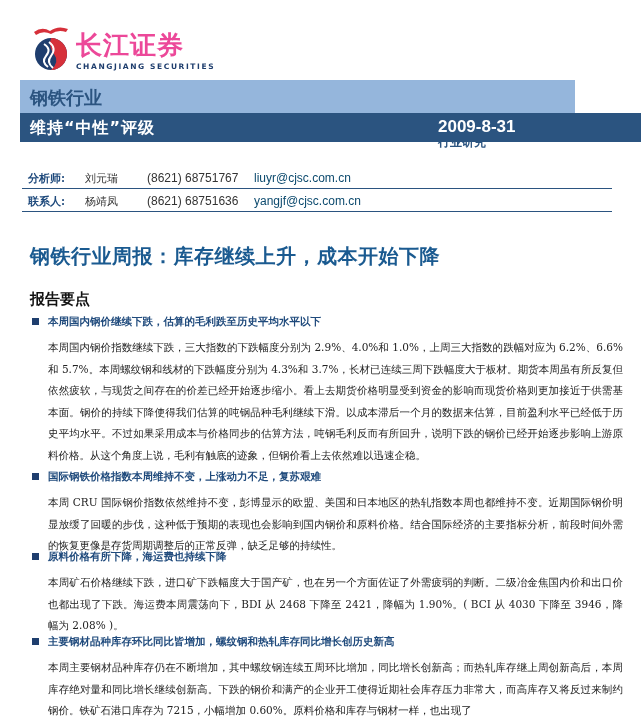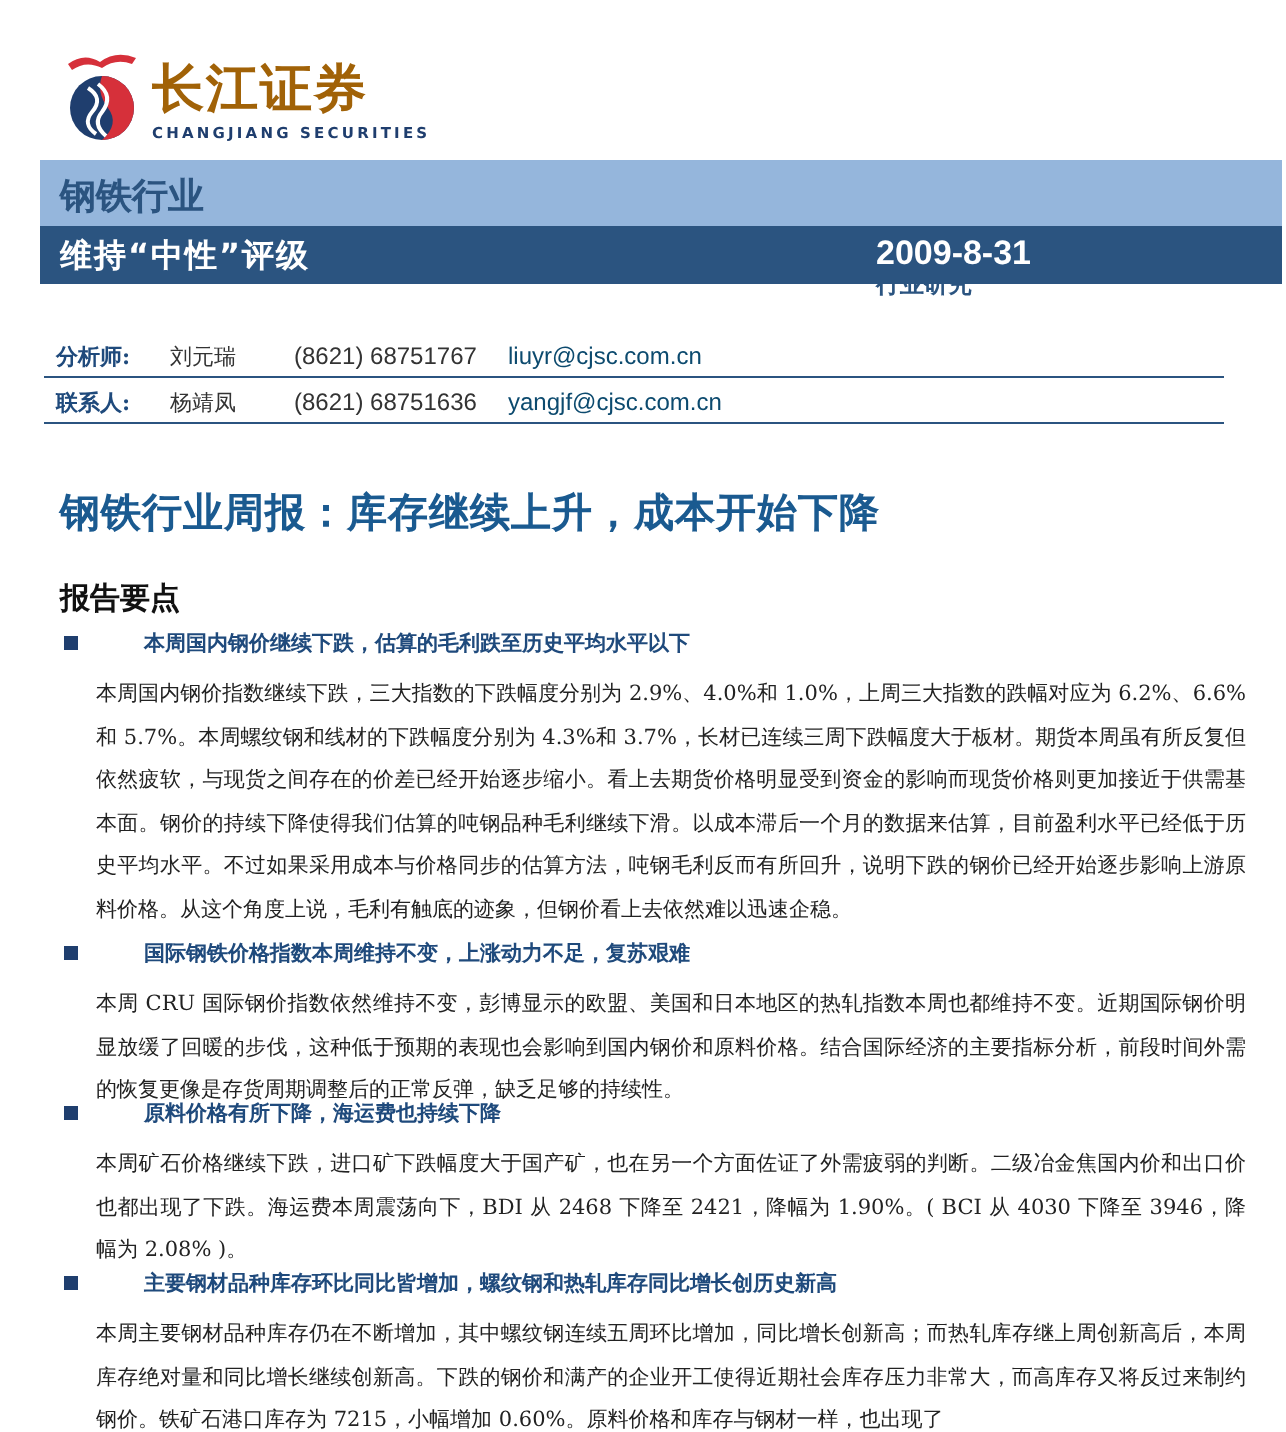--- a/index.html
+++ b/index.html
@@ -1,45 +1,45 @@
 <!DOCTYPE html>
 <html><head>
   <meta charset="utf-8">
   <style>
     * { margin: 0; padding: 0; box-sizing: border-box; }
     html, body { width: 643px; height: 716px; background: #ffffff; overflow: hidden; }
     body { position: relative; font-family: "DejaVu Sans", "Liberation Sans", sans-serif; color: #222; }
 
     .logo { position: absolute; left: 30px; top: 22px; width: 180px; height: 52px; }
     .logo-mark { position: absolute; left: 0; top: 0; width: 42px; height: 50px; }
-    .logo-cn { position: absolute; left: 46px; top: 8px; font-size: 26px; font-weight: bold; color: #a16207; letter-spacing: 1px; line-height: 30px; font-family: "DejaVu Serif", serif; }
+    .logo-cn { position: absolute; left: 46px; top: 8px; font-size: 26px; font-weight: bold; color: #ec4899; letter-spacing: 1px; line-height: 30px; font-family: "DejaVu Serif", serif; }
     .logo-en { position: absolute; left: 46px; top: 40px; font-size: 7.5px; font-weight: bold; color: #1f3e6e; letter-spacing: 1.6px; white-space: nowrap; }
 
-    .band-light { position: absolute; left: 20px; top: 80px; width: 621px; height: 33px; background: #95b6dc; }
+    .band-light { position: absolute; left: 20px; top: 80px; width: 555px; height: 33px; background: #95b6dc; }
     .band-dark { position: absolute; left: 20px; top: 113px; width: 621px; height: 29px; background: #2b5480; }
     .band-light .left { position: absolute; left: 10px; top: 6px; font-size: 18px; font-weight: bold; color: #2b5480; }
     .band-light .right { position: absolute; left: 418px; top: 6px; font-size: 12px; font-weight: bold; color: #2b5480; margin-top: 48px; }
     .band-dark .left { position: absolute; left: 10px; top: 5px; font-size: 16px; font-weight: bold; color: #ffffff; letter-spacing: 1px; }
     .band-dark .right { position: absolute; left: 418px; top: 4px; font-size: 17px; font-weight: bold; color: #ffffff; font-family: Liberation Sans, sans-serif; }
 
     .contacts { position: absolute; left: 22px; top: 166px; width: 590px; }
     .contact-row { position: relative; height: 23px; border-bottom: 1.5px solid #2b5480; font-size: 11px; }
     .contact-row span { position: absolute; top: 5px; white-space: nowrap; }
     .c-role { left: 6px; color: #1f4a7c; font-weight: bold; font-family: "DejaVu Serif", serif; }
     .c-name { left: 63px; color: #333; font-family: "DejaVu Serif", serif; }
     .c-phone { left: 125px; color: #333; font-family: "Liberation Sans", sans-serif; font-size: 12px; }
     .c-email { left: 232px; color: #0c4a6e; font-family: "Liberation Sans", sans-serif; font-size: 12px; }
 
     .title { position: absolute; left: 30px; top: 243px; font-size: 20px; font-weight: bold; color: #1a5a90; white-space: nowrap; letter-spacing: 0.5px; }
     .section-heading { position: absolute; left: 30px; top: 290px; font-size: 15px; font-weight: bold; color: #111; font-family: "DejaVu Serif", serif; }
 
     .point { position: absolute; left: 30px; width: 590px; }
     .point-head { position: relative; height: 20px; }
     .bullet { position: absolute; left: 2px; top: 5px; width: 7px; height: 7px; background: #1f3e6e; }
-    .point-title { position: absolute; left: 18px; top: 2px; font-size: 10.5px; font-weight: bold; color: #1f4a7c; font-family: "DejaVu Serif", serif; white-space: nowrap; margin-left: 24px; }
+    .point-title { position: absolute; left: 18px; top: 2px; font-size: 10.5px; font-weight: bold; color: #1f4a7c; font-family: "DejaVu Serif", serif; white-space: nowrap; }
     .point-body { margin-left: 18px; margin-top: 4px; font-size: 10.5px; line-height: 21.5px; color: #222; font-family: "DejaVu Serif", serif; text-align: justify; width: 575px; }
 
     .p1 { top: 313px; }
     .p2 { top: 468px; }
     .p3 { top: 548px; }
     .p4 { top: 633px; }
   </style>
 </head>
 <body>
 

